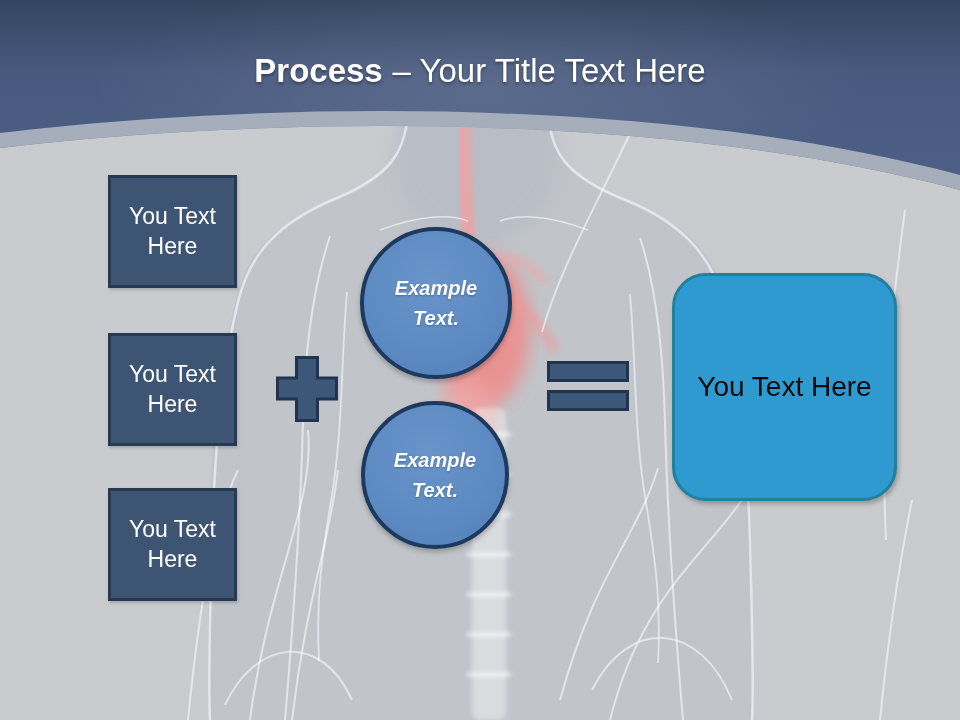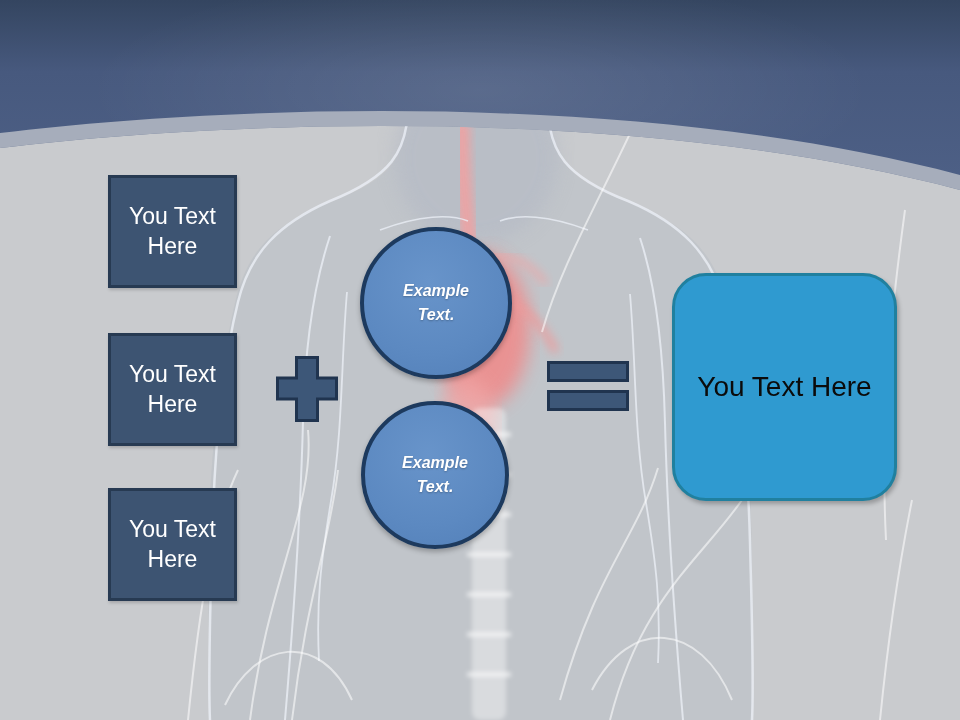--- a/index.html
+++ b/index.html
@@ -39,21 +39,21 @@
   .op-equals{position:absolute;left:547px;top:361px;width:82px;}
   .eq-bar{
     width:76px;height:15px;background:#3d5778;border:3px solid #20344f;
   }
   .eq-bar + .eq-bar{margin-top:8px;}
   .proc-circle{
     position:absolute;border-radius:50%;
     background:radial-gradient(circle at 45% 35%, #6894ca 0%, #5c89c1 60%, #527fb8 100%);
     border:4px solid #1d3a5e;
     display:flex;align-items:center;justify-content:center;
-    color:#ffffff;font-weight:bold;font-style:italic;font-size:16px;
+    color:#ffffff;font-weight:bold;font-style:italic;font-size:20px;
     line-height:1.5;text-align:center;
     box-shadow:0 3px 5px rgba(0,0,0,0.25);
   }
   .circle-1{left:360px;top:227px;width:144px;height:144px;}
   .circle-2{left:361px;top:401px;width:140px;height:140px;}
   .proc-circle .lbl{display:block;width:92px;text-shadow:0 1px 2px rgba(0,0,0,0.25);}
   .result-box{
     position:absolute;left:672px;top:273px;width:219px;height:222px;
     background:#2f9ad0;border:3px solid #20809f;border-radius:34px;
     display:flex;align-items:center;justify-content:center;
@@ -132,20 +132,23 @@
         <path d="M610,720 C640,600 700,560 742,500"></path>
         <path d="M880,720 C890,620 900,560 912,500"></path>
         <path d="M225,705 C255,640 320,630 352,700"></path>
         <path d="M592,690 C630,616 700,622 732,700"></path>
         <path d="M640,112 C600,200 562,262 542,332"></path>
         <path d="M905,210 C890,320 880,420 886,540"></path>
       </g>
     </g>
   </svg>
 
+  <div class="slide-title">
+    <span class="t-bold">Process</span><span class="t-rest">– Your Title Text Here</span>
+  </div>
 
   <div class="sq-box sq-1">
     <span class="lbl">You Text Here</span>
   </div>
   <div class="sq-box sq-2">
     <span class="lbl">You Text Here</span>
   </div>
   <div class="sq-box sq-3">
     <span class="lbl">You Text Here</span>
   </div>

